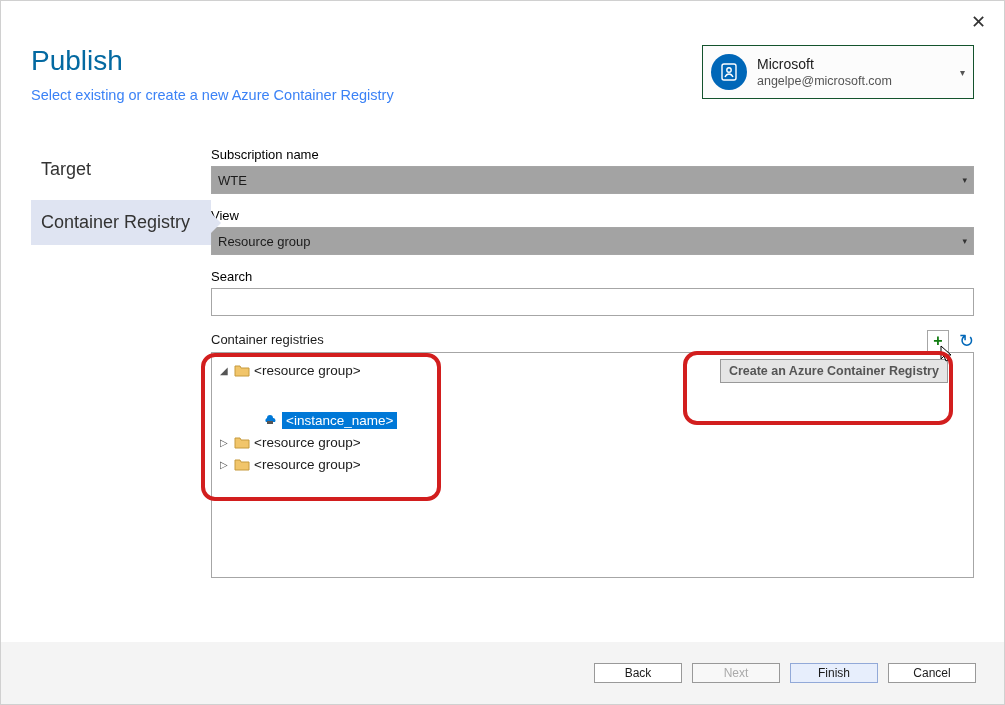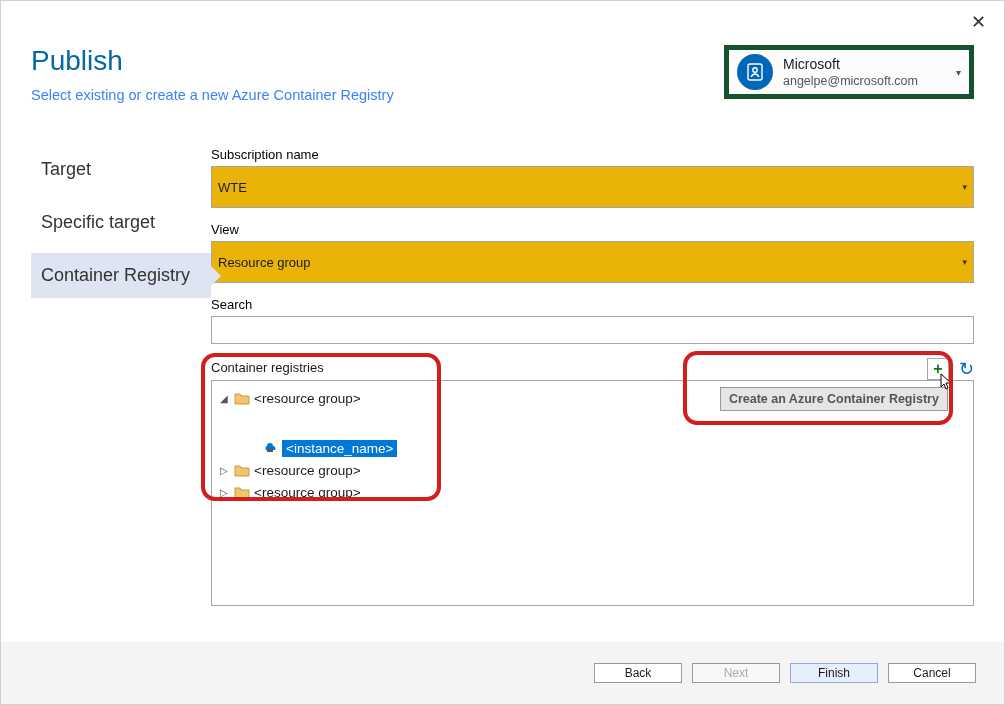--- a/index.html
+++ b/index.html
@@ -24,22 +24,22 @@
   }
   .header h1 {
     font-size: 28px; font-weight: 300; color: #0369a1;
     margin-bottom: 10px;
   }
   .header .subtitle {
     font-size: 14.5px; color: #3b82f6;
   }
   .account-box {
     position: absolute; top: 44px; right: 30px;
-    width: 250px; height: 54px;
-    border: 5px solid #14532d;
+    width: 272px; height: 54px;
+    border: 1px solid #14532d;
     background: #fcfcfc;
     display: flex; align-items: center;
     padding: 0 8px;
   }
   .account-badge {
     width: 36px; height: 36px; border-radius: 50%;
     background: #0067b8; color: #fff;
     display: flex; align-items: center; justify-content: center;
     margin-right: 10px;
   }
@@ -68,23 +68,23 @@
     content: ""; position: absolute; right:-10px; top: 50%;
     transform: translateY(-50%);
     border-top: 10px solid transparent;
     border-bottom: 10px solid transparent;
     border-left: 10px solid #dfe4f2;
   }
 
   .form-area { flex: 1; }
   .field-label { font-size: 13px; color: #000000; margin-bottom: 4px; }
   .select-box {
-    width: 100%; height: 42px;
+    width: 100%; height: 28px;
     border: 1px solid #a6a6a6;
-    background: #eab308;
+    background: #a3a3a3;
     padding: 0 6px; font-size: 13px;
     display: flex; align-items: center; justify-content: space-between;
     cursor: pointer;
   }
   .select-caret { font-size: 9px; color: #333; }
   .text-input {
     width: 100%; height: 28px; border: 1px solid #a6a6a6;
     background: #fff; padding: 0 6px; font-size: 13px;
   }
   .field-block { margin-bottom: 14px; }
@@ -176,21 +176,20 @@
   <div class="account-info">
     <div class="name">Microsoft</div>
     <div class="email">angelpe@microsoft.com</div>
   </div>
   <div class="account-dd">▾</div>
 </div>
 
 <div class="content">
   <div class="steps">
     <div class="step">Target</div>
-    <div class="step">Specific target</div>
     <div class="step active">Container Registry</div>
   </div>
 
   <div class="form-area">
 
     <div class="field-block">
       <div class="field-label">Subscription name</div>
       <div class="select-box">
         <span>WTE</span>
         <span class="select-caret">▾</span>

